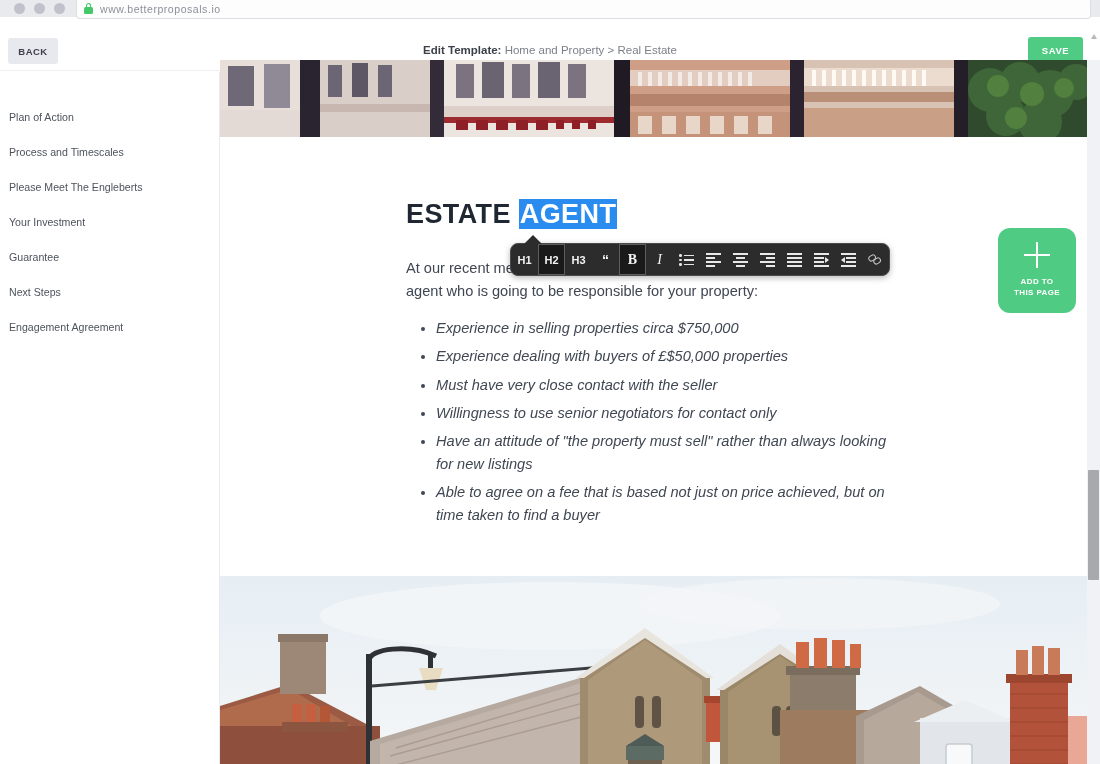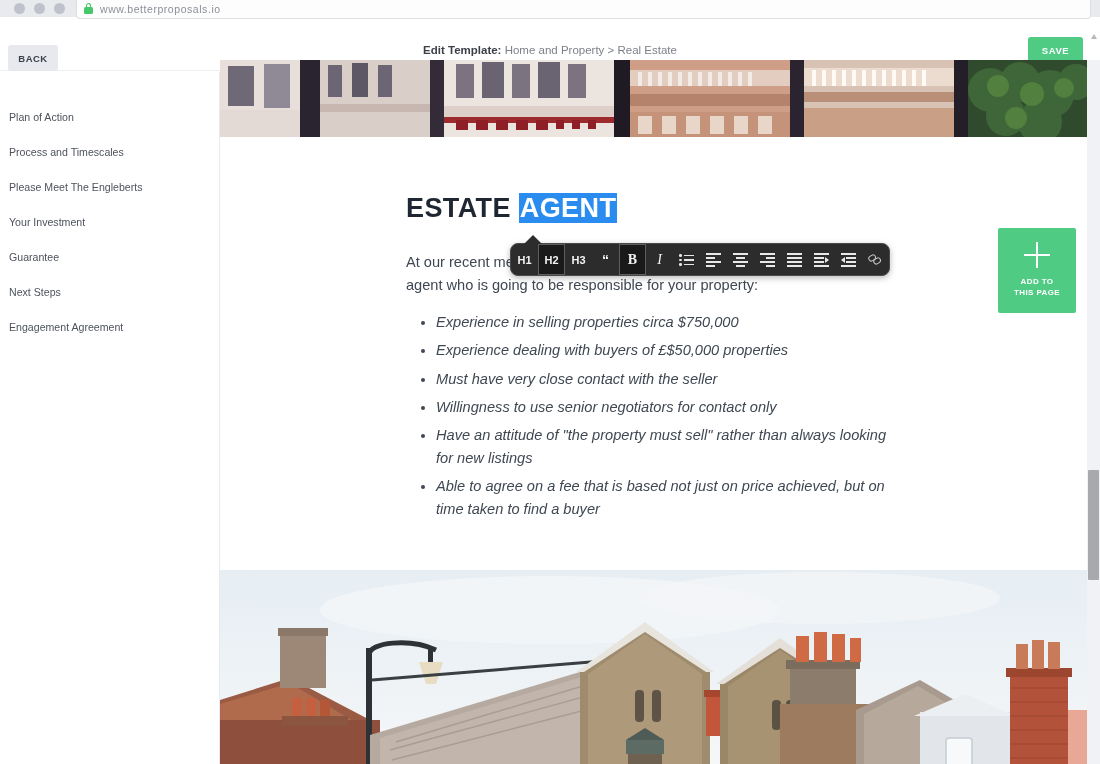--- a/index.html
+++ b/index.html
@@ -75,21 +75,21 @@
   
   .app-header {
     position: absolute;
     top: 31px; left: 0;
     width: 1100px; height: 40px;
     background: #ffffff;
     border-bottom: 1px solid #eeeff2;
   }
   .back-button {
     position: absolute;
-    left: 8px; top: 14px;
+    left: 8px; top: 7px;
     width: 50px; height: 26px;
     background: #e7e9ee;
     border-radius: 3px;
     display: flex; align-items: center; justify-content: center;
     font-size: 9.5px;
     font-weight: bold;
     color: #3c4049;
     letter-spacing: 0.5px;
     cursor: pointer;
   }
@@ -176,20 +176,21 @@
     width: 868px;
     height: 199px;
     overflow: hidden;
     background: #dfe4ea;
   }
 
   
   .doc-body {
     padding: 56px 186px 44px 186px;
     background: #ffffff;
+    margin-top: 6px;
   }
   .doc-h2 {
     font-size: 27px;
     font-weight: bold;
     color: #1f2733;
     letter-spacing: 0.4px;
     margin-bottom: 27px;
     line-height: 1.15;
   }
   .sel {
@@ -309,21 +310,21 @@
   }
   .link-ic span.a { left: 0; top: 2px; transform: rotate(-32deg); }
   .link-ic span.b { left: 5px; top: 5px; transform: rotate(-32deg); }
 
   
   .add-panel {
     position: absolute;
     right: 12px; top: 168px;
     width: 78px; height: 85px;
     background: #4fcb83;
-    border-radius: 2px;
+    border-radius: 12px;
     display: flex;
     flex-direction: column;
     align-items: center;
     justify-content: center;
     cursor: pointer;
     z-index: 30;
   }
   .plus-icon {
     width: 26px; height: 26px;
     position: relative;

